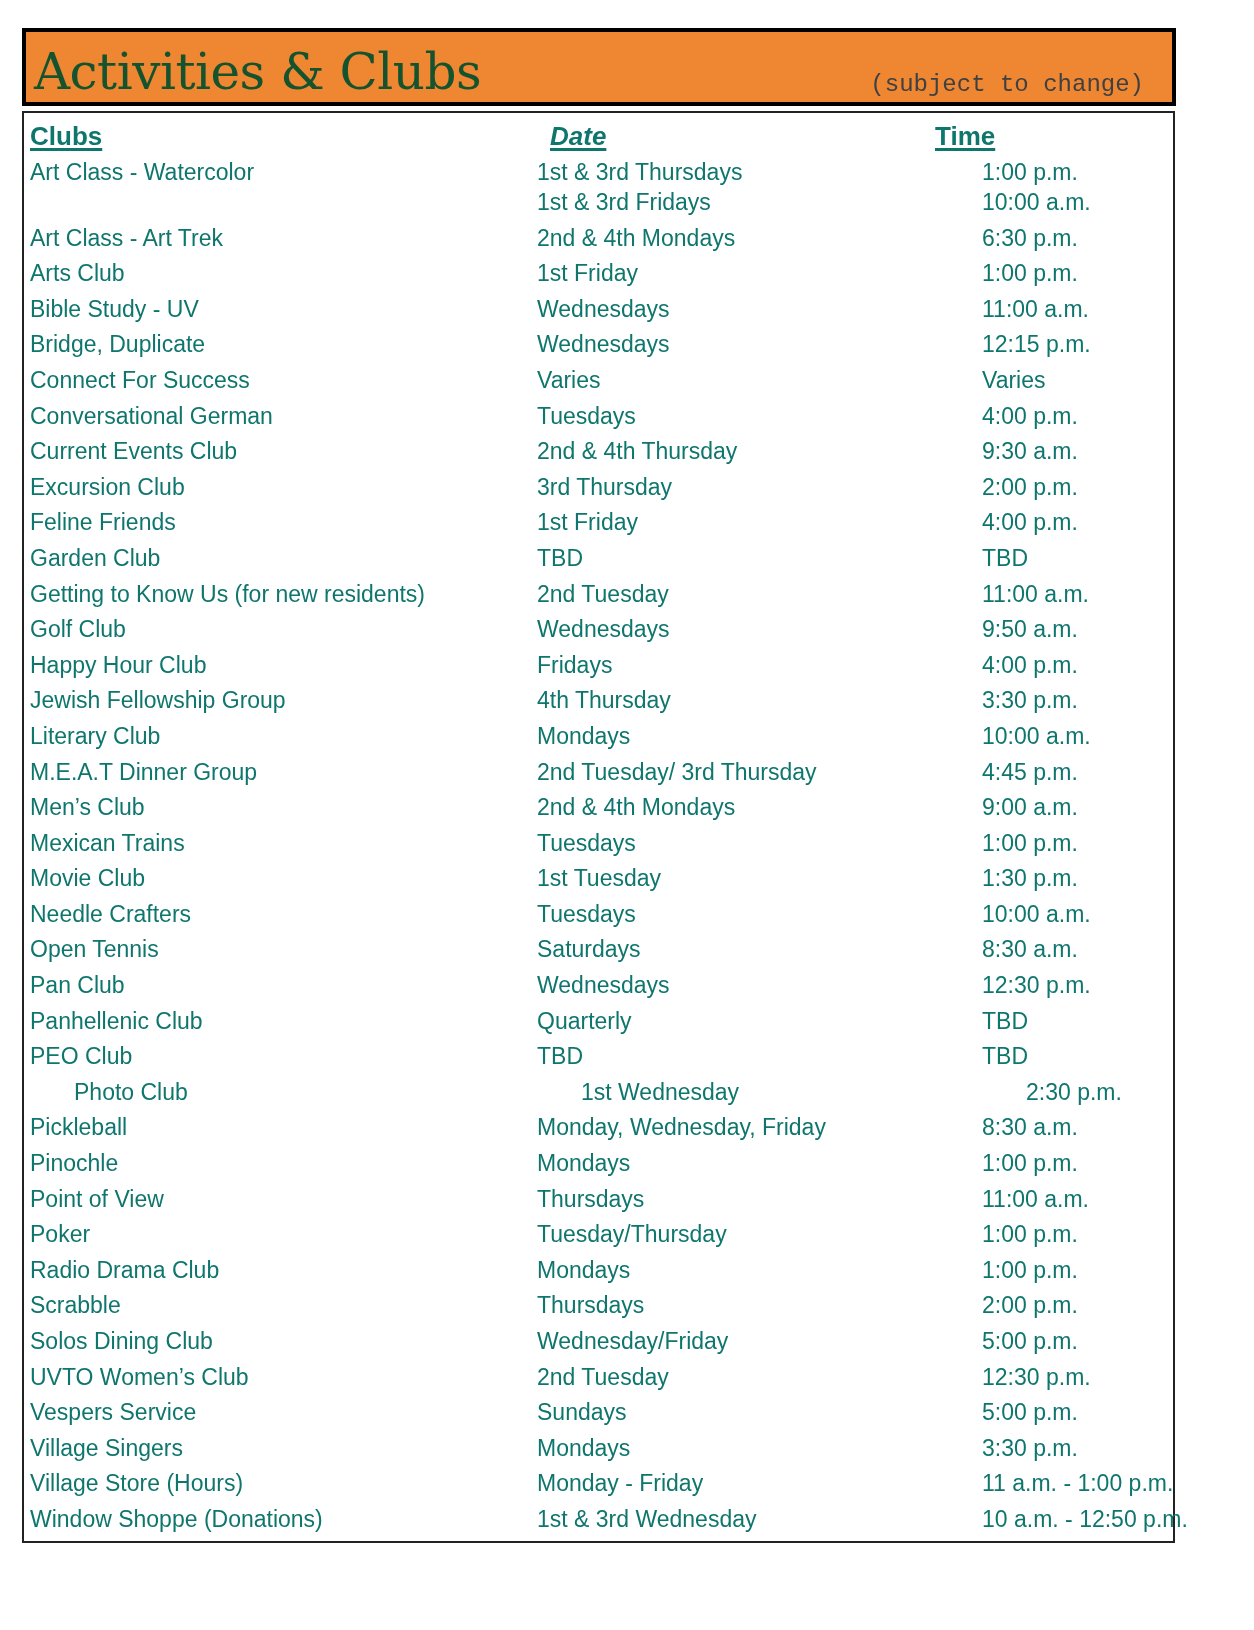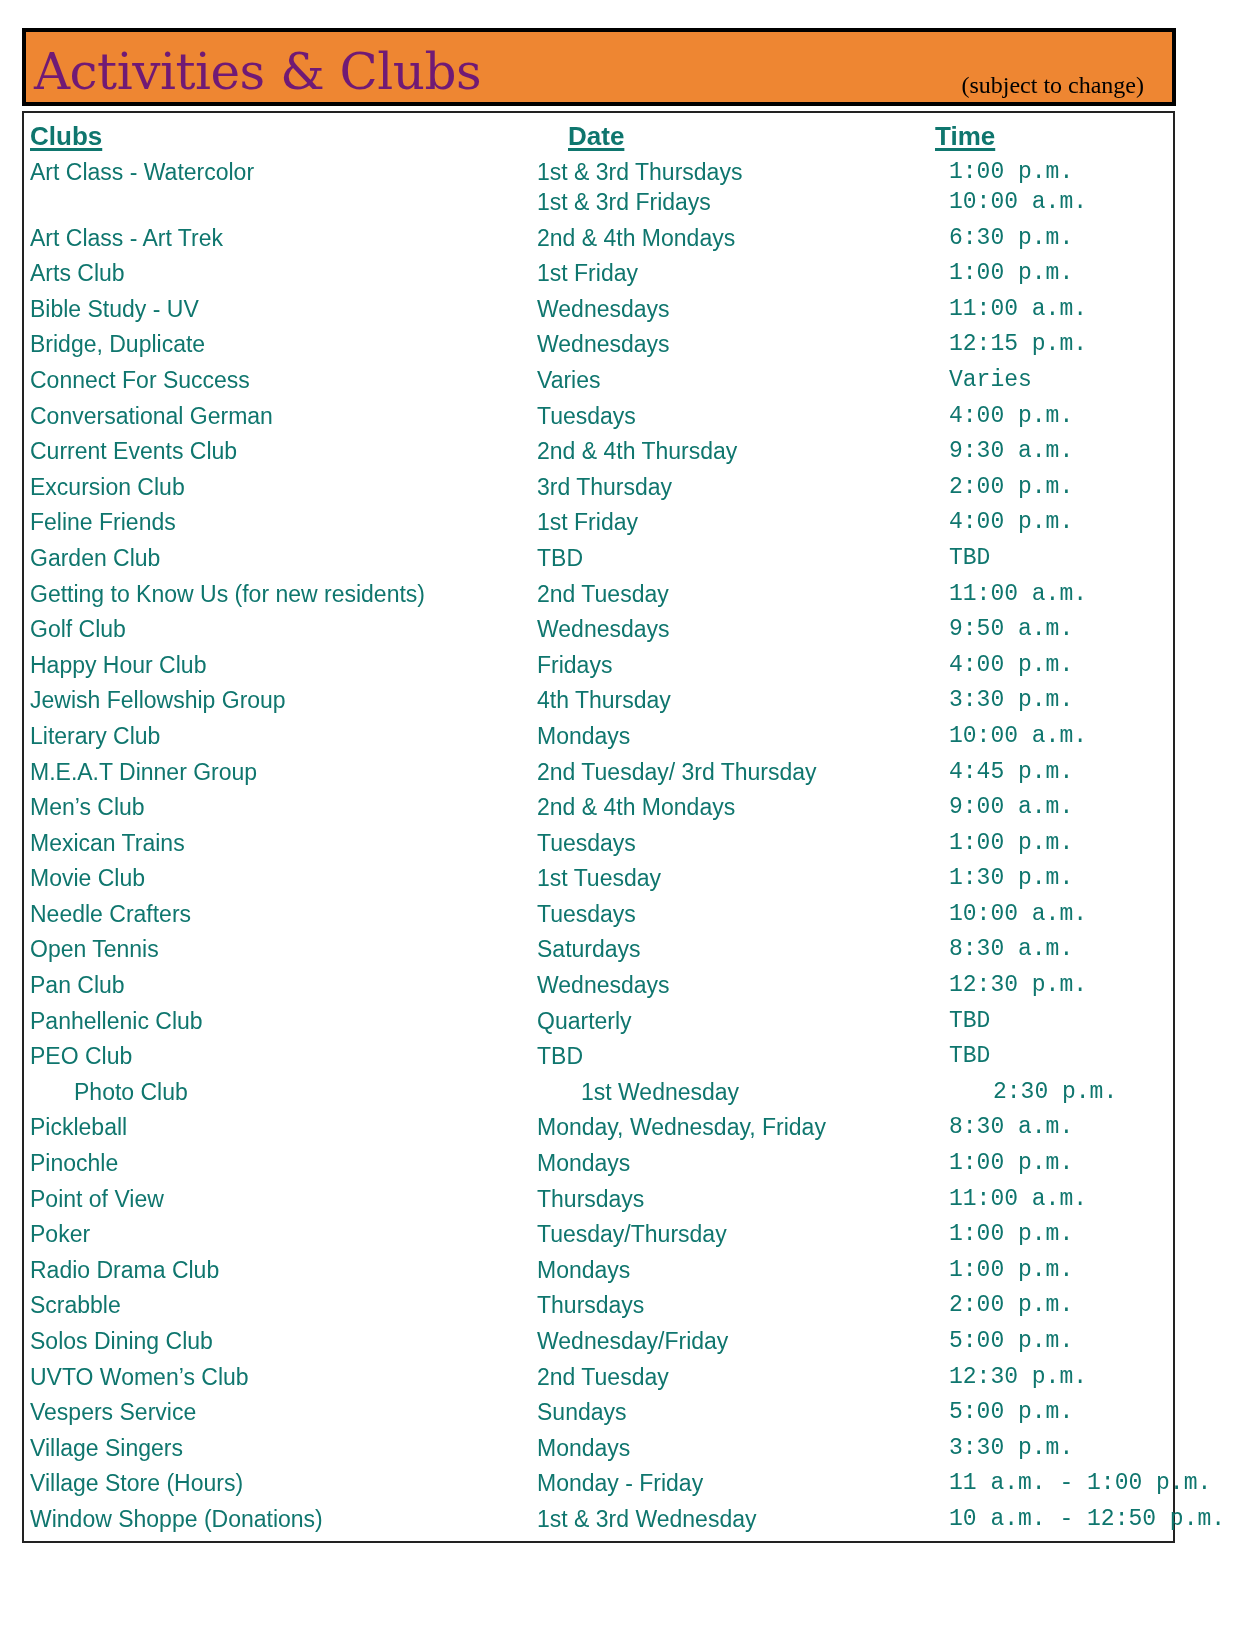--- a/index.html
+++ b/index.html
@@ -23,32 +23,32 @@
       border: 4px solid #000000;
       box-sizing: content-box;
     }
     .banner-title {
       position: absolute;
       left: 8px;
       top: 10px;
       font-family: "DejaVu Serif", "Liberation Serif", serif;
       font-size: 50px;
       line-height: 60px;
-      color: #701a75;
+      color: #14532d;
       letter-spacing: -0.5px;
       white-space: nowrap;
     }
     .banner-note {
       position: absolute;
       right: 28px;
       top: 38px;
-      font-family: Liberation Serif, serif;
+      font-family: Liberation Mono, monospace;
       font-size: 24px;
       line-height: 30px;
-      color: #000000;
+      color: #404040;
       white-space: nowrap;
     }
     .table-box {
       position: absolute;
       left: 22px;
       top: 111px;
       width: 1149px;
       height: 1428px;
       border: 2px solid #222222;
       box-sizing: content-box;
@@ -61,42 +61,42 @@
       font-family: "Liberation Sans", "DejaVu Sans", sans-serif;
       font-weight: bold;
       font-size: 26px;
       line-height: 34px;
       text-decoration: underline;
       text-decoration-thickness: 3px;
       text-underline-offset: 3px;
       white-space: nowrap;
     }
     .col-clubs { left: 6px; }
-    .col-date { left: 544px; }
+    .col-date { left: 526px; font-style: italic; }
     .col-time { left: 911px; }
     .rows {
       position: absolute;
       left: 0;
       top: 44px;
       width: 100%;
     }
     .row {
       position: relative;
       width: 100%;
       font-size: 23px;
       white-space: nowrap;
     }
     .cell {
       position: absolute;
       top: 0;
       line-height: 30px;
     }
     .cell.club { left: 6px; }
     .cell.date { left: 513px; }
-    .cell.time { left: 925px; font-family: Liberation Mono, monospace; }
+    .cell.time { left: 958px; }
     .cell .line { display: block; height: 30px; }
   </style>
 </head>
 <body>
 
 <div class="banner">
   <div class="banner-title">Activities &amp; Clubs</div>
   <div class="banner-note">(subject to change)</div>
 </div>
 

